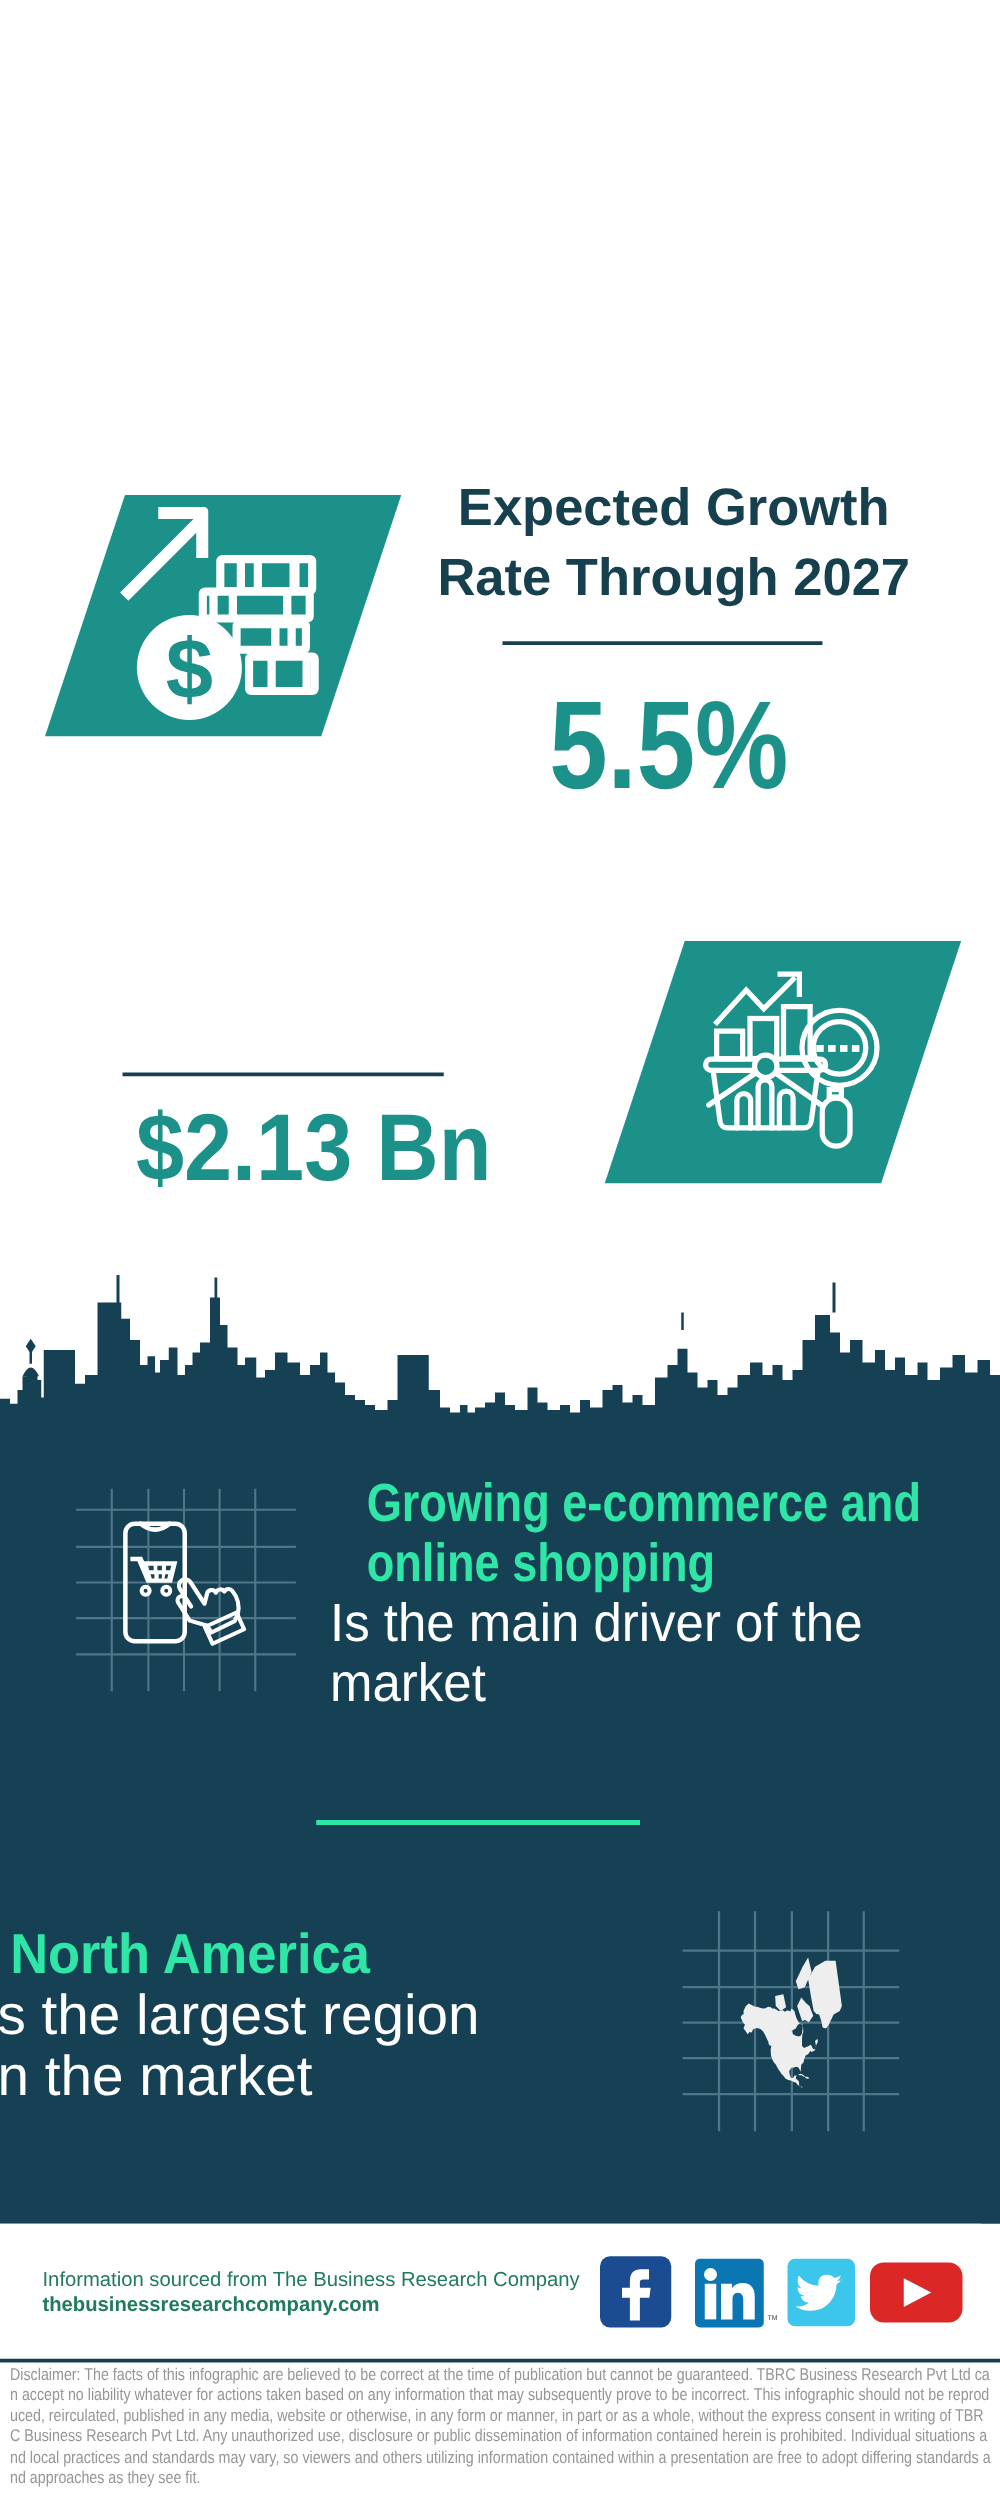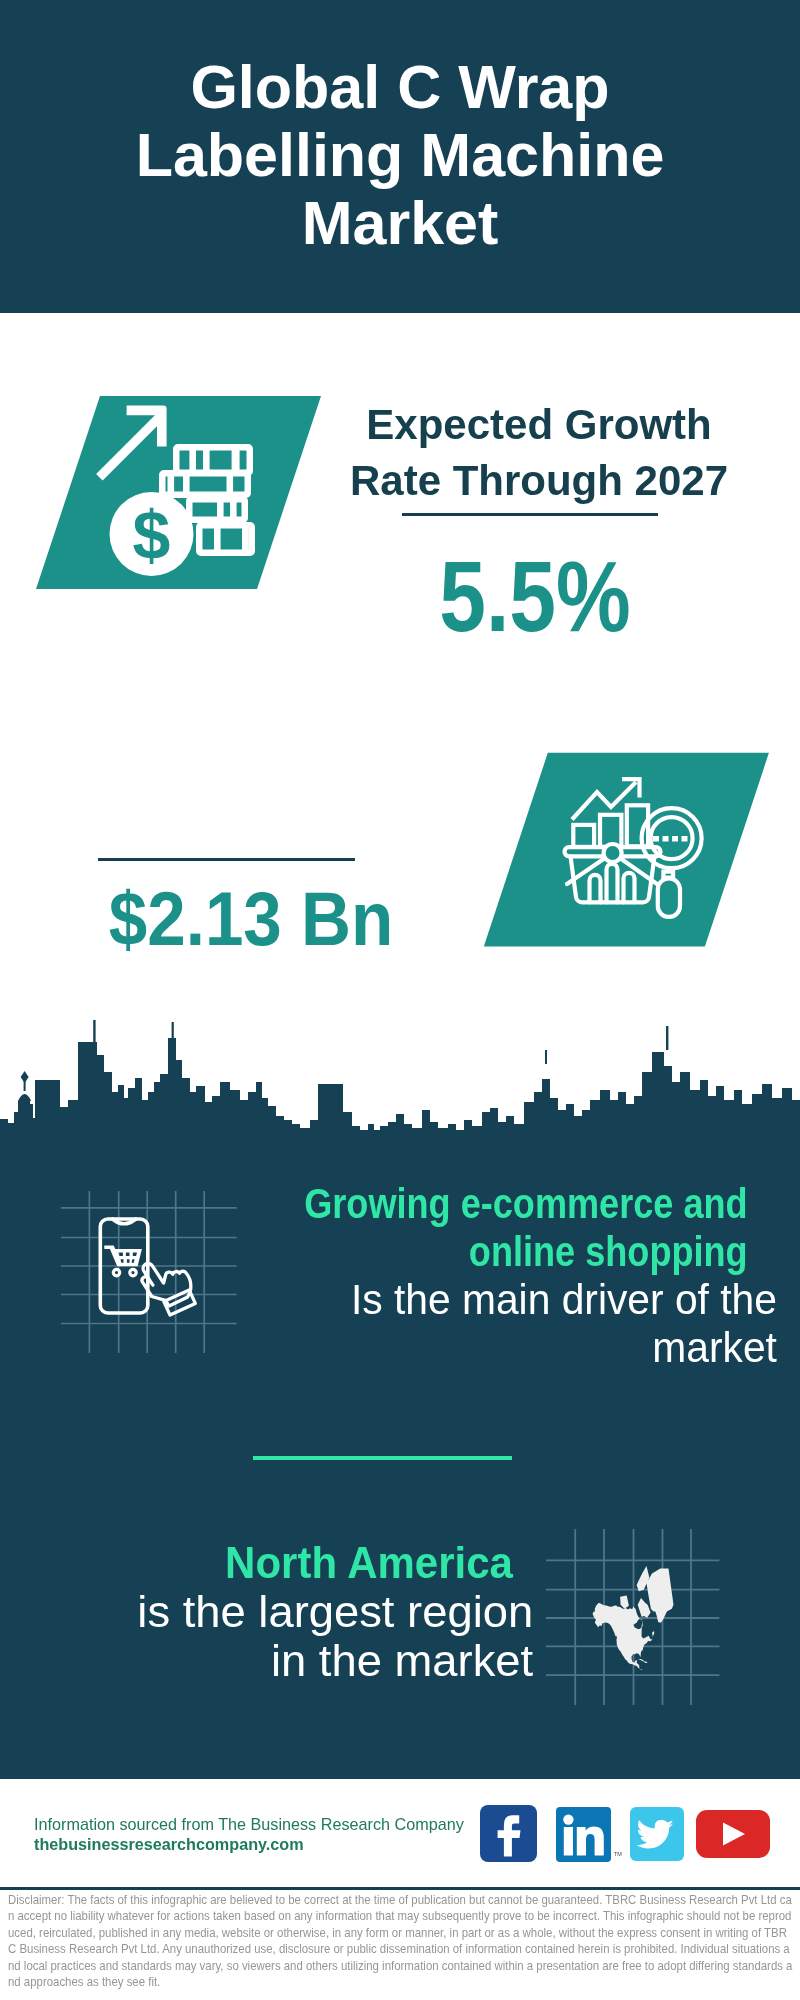--- a/index.html
+++ b/index.html
@@ -18,21 +18,21 @@
   .rule { position:absolute; height:3px; background:#17404f; }
   .stat-value { position:absolute; color:#1b918a; font-weight:bold; font-size:100px;
     line-height:100px; text-align:center; transform:scaleX(0.8397); }
   .stat-value.v2 { font-size:76px; line-height:76px; transform:scaleX(0.91); }
   .icon-svg { position:absolute; }
 
   
   .lower { position:absolute; left:0; top:1144px; width:800px; height:635px; background:#164154; }
   .skyline { position:absolute; left:0; top:1020px; width:800px; height:125px; display:block; }
 
-  .msg { position:absolute; text-align:right; }
+  .msg { position:absolute; text-align:left; }
   .ln { font-size:43px; line-height:48px; white-space:nowrap; }
   .ln.b { color:#2fe6a6; font-weight:bold; transform:scaleX(0.8397); }
   .ln.r { color:#ffffff; font-weight:normal; transform:scaleX(0.948); }
   .msg2 .ln { font-size:45px; line-height:49px; }
   .msg2 .ln.b { transform:scaleX(0.933); }
   .msg2 .ln.r { transform:scaleX(1.008); }
   .sep { position:absolute; height:4px; background:#2fe6a6; }
 
   
   .footer { position:absolute; left:0; top:1779px; width:785px; height:221px; background:#fff; }
@@ -41,39 +41,36 @@
   .disc-rule { position:absolute; left:0; top:108px; width:800px; height:3px; background:#17404f; }
   .disc { position:absolute; color:#969696; font-size:13.6px; line-height:16.4px;
           text-align:left; word-break:break-all; transform:scaleX(0.8397);
           transform-origin:0 0; }
 </style>
 </head>
 <body>
 
 <div class="page">
 
-  <div class="header">
-    <div class="title">Global C Wrap Labelling Machine Market</div>
-  </div>
 
   <svg class="icon-svg" style="left:20px; top:385px; width:320px; height:215px;" viewBox="20 385 320 215">
     <polygon points="100,396 321,396 257,589 36,589" fill="#1b918a"></polygon>
     <g fill="#ffffff" fill-rule="evenodd">
       <path d="M96.1 473.9 l61.5 -61.5 l6.6 6.6 l-61.5 61.5 z"></path>
       <path d="M126.6 405.6 h36.6 a3.4 3.4 0 0 1 3.4 3.4 v37.4 h-9.6 v-31.2 h-30.4 z"></path>
       <path d="M178 444h70a5 5 0 0 1 5 5v22a5 5 0 0 1 -5 5h-70a5 5 0 0 1 -5 -5v-22a5 5 0 0 1 5 -5zM179.5 450.5v19.0h67.0v-19.0zM189.4 450.5h6.6v19.0h-6.6zM203 450.5h6.6v19.0h-6.6zM231.6 450.5h8v19.0h-8z"></path>
       <path d="M164 470h82a5 5 0 0 1 5 5v18a5 5 0 0 1 -5 5h-82a5 5 0 0 1 -5 -5v-18a5 5 0 0 1 5 -5zM165.5 476.5v15.0h79.0v-15.0zM167.5 476.5h6.6v15.0h-6.6zM183 476.5h6.6v15.0h-6.6zM226.5 476.5h6.6v15.0h-6.6z"></path>
       <path d="M191 496h52a5 5 0 0 1 5 5v17a5 5 0 0 1 -5 5h-52a5 5 0 0 1 -5 -5v-17a5 5 0 0 1 5 -5zM192.5 502.5v14.0h49.0v-14.0zM217 502.5h6.6v14.0h-6.6zM230 502.5h6.6v14.0h-6.6z"></path>
       <path d="M201 522h49a5 5 0 0 1 5 5v24a5 5 0 0 1 -5 5h-49a5 5 0 0 1 -5 -5v-24a5 5 0 0 1 5 -5zM202.5 528.5v21.0h46.0v-21.0zM214 528.5h6.6v21.0h-6.6zM242 528.5h6.6v21.0h-6.6z"></path>
       <circle cx="151.5" cy="534" r="42"></circle>
     </g>
     <text x="151.5" y="558.5" text-anchor="middle" font-size="68" font-weight="bold" font-family="Liberation Sans, sans-serif" fill="#1b918a">$</text>
   </svg>
 
-  <div class="stat-label" style="left:348px; top:397px; width:382px;text-align:center;">Expected Growth Rate Through 2027</div>
+  <div class="stat-label" style="left:348px; top:378px; width:382px;text-align:center;">Expected Growth Rate Through 2027</div>
   <div class="rule" style="left:402px; top:513px; width:256px;"></div>
   <div class="stat-value" style="left:325px; top:546px; width:420px;">5.5%</div>
 
   <svg class="icon-svg" style="left:470px; top:745px; width:310px; height:215px;" viewBox="470 745 310 215">
     <polygon points="547.8,752.8 768.9,752.8 704.9,946.5 483.8,946.5" fill="#1b918a"></polygon>
     <g fill="none" stroke="#ffffff" stroke-width="4.2" stroke-linecap="butt" stroke-linejoin="miter">
       <polyline points="572,819.5 597,792 611,807 636,782"></polyline>
       <polyline points="622,779.2 639.5,779.2 639.5,797.5"></polyline>
       <rect x="573.3" y="824.9" width="20.8" height="22"></rect>
       <rect x="600" y="814.8" width="21.4" height="32"></rect>

